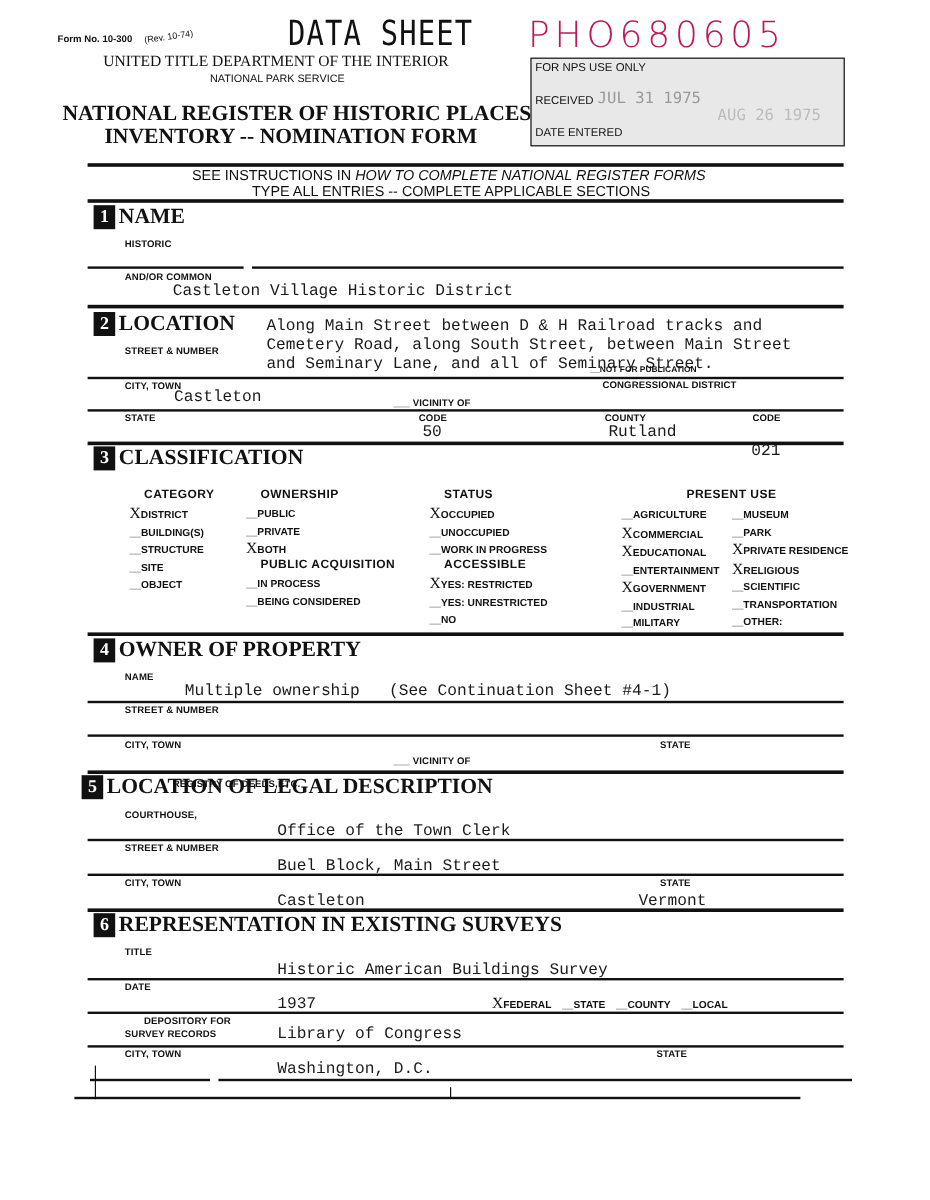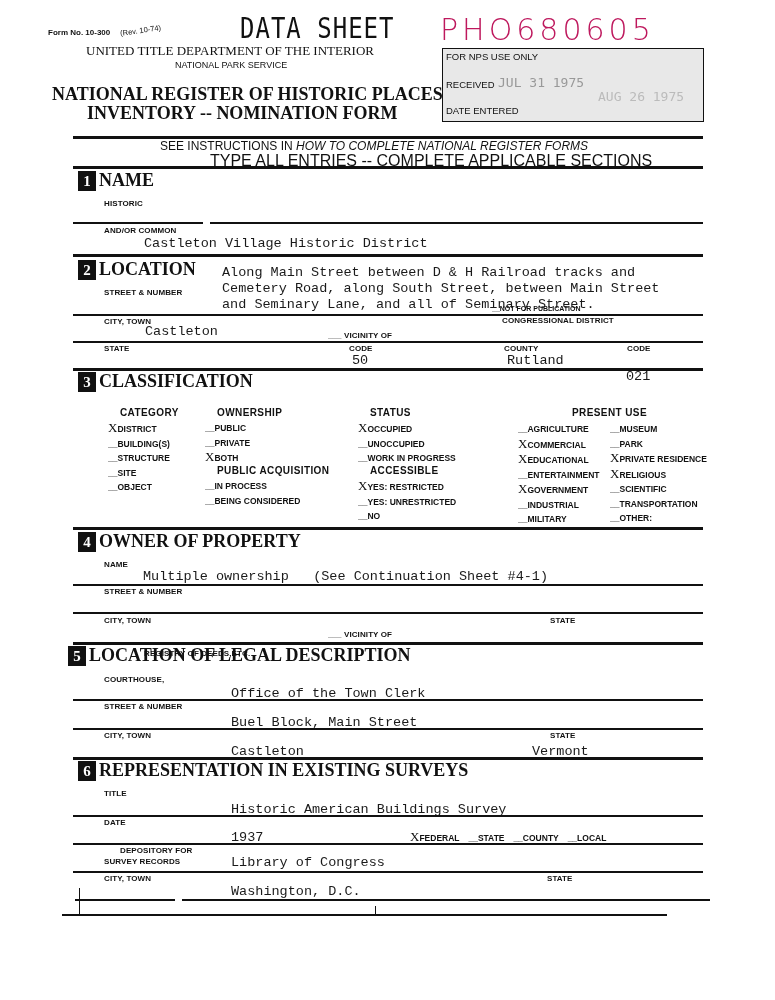--- a/index.html
+++ b/index.html
@@ -53,21 +53,21 @@
   <div class="abs" style="left:3px;top:30px;font-size:9.5px;">RECEIVED</div>
   <div class="abs stamp" style="left:55px;top:26px;">JUL 31 1975</div>
   <div class="abs stamp" style="left:155px;top:40px;color:#bbb;">AUG 26 1975</div>
   <div class="abs" style="left:3px;top:56px;font-size:9.5px;">DATE ENTERED</div>
 </div>
 
 <div class="rule heavy" style="left:73px;top:136px;width:630px;"></div>
 <div class="abs" style="left:160px;top:139px;font-size:12px;">
   <span>SEE INSTRUCTIONS IN </span><i>HOW TO COMPLETE NATIONAL REGISTER FORMS</i>
 </div>
-<div class="abs" style="left:210px;top:152px;font-size:16px;">TYPE ALL ENTRIES -- COMPLETE APPLICABLE SECTIONS</div>
+<div class="abs" style="left:210px;top:152px;font-size:12px;">TYPE ALL ENTRIES -- COMPLETE APPLICABLE SECTIONS</div>
 <div class="rule heavy" style="left:73px;top:166px;width:630px;"></div>
 
 <div class="abs" style="left:78px;top:170px;">
   <span class="secnum">1</span><span class="sectitle">NAME</span>
 </div>
 <div class="abs small" style="left:104px;top:199px;font-weight:bold;">HISTORIC</div>
 <div class="abs mono" style="left:145px;top:205px;"></div>
 <div class="rule thin" style="left:73px;top:222px;width:130px;"></div>
 <div class="rule thin" style="left:210px;top:222px;width:493px;"></div>
 <div class="abs small" style="left:104px;top:226px;font-weight:bold;">AND/OR COMMON</div>
@@ -153,21 +153,21 @@
   <div class="opt"><span>__</span><span>SCIENTIFIC</span></div>
   <div class="opt"><span>__</span><span>TRANSPORTATION</span></div>
   <div class="opt"><span>__</span><span>OTHER:</span></div>
 </div>
 <div class="rule heavy" style="left:73px;top:527px;width:630px;"></div>
 
 <div class="abs" style="left:78px;top:531px;">
   <span class="secnum">4</span><span class="sectitle">OWNER OF PROPERTY</span>
 </div>
 <div class="abs small" style="left:104px;top:560px;font-weight:bold;">NAME</div>
-<div class="abs mono" style="left:143px;top:569px;white-space:pre;font-family:Liberation Mono, monospace;">Multiple ownership   (See Continuation Sheet #4-1)</div>
+<div class="abs mono" style="left:154px;top:569px;white-space:pre;font-family:Liberation Mono, monospace;">Multiple ownership   (See Continuation Sheet #4-1)</div>
 <div class="rule thin" style="left:73px;top:584px;width:630px;"></div>
 <div class="abs small" style="left:104px;top:587px;font-weight:bold;">STREET &amp; NUMBER</div>
 <div class="rule thin" style="left:73px;top:612px;width:630px;"></div>
 <div class="abs small" style="left:104px;top:616px;font-weight:bold;">CITY, TOWN</div>
 <div class="abs small" style="left:328px;top:630px;font-weight:bold;">___ VICINITY OF</div>
 <div class="abs small" style="left:550px;top:616px;font-weight:bold;">STATE</div>
 <div class="rule heavy" style="left:73px;top:642px;width:630px;"></div>
 
 <div class="abs" style="left:68px;top:645px;">
   <span class="secnum">5</span><span class="sectitle">LOCATION OF LEGAL DESCRIPTION</span>

